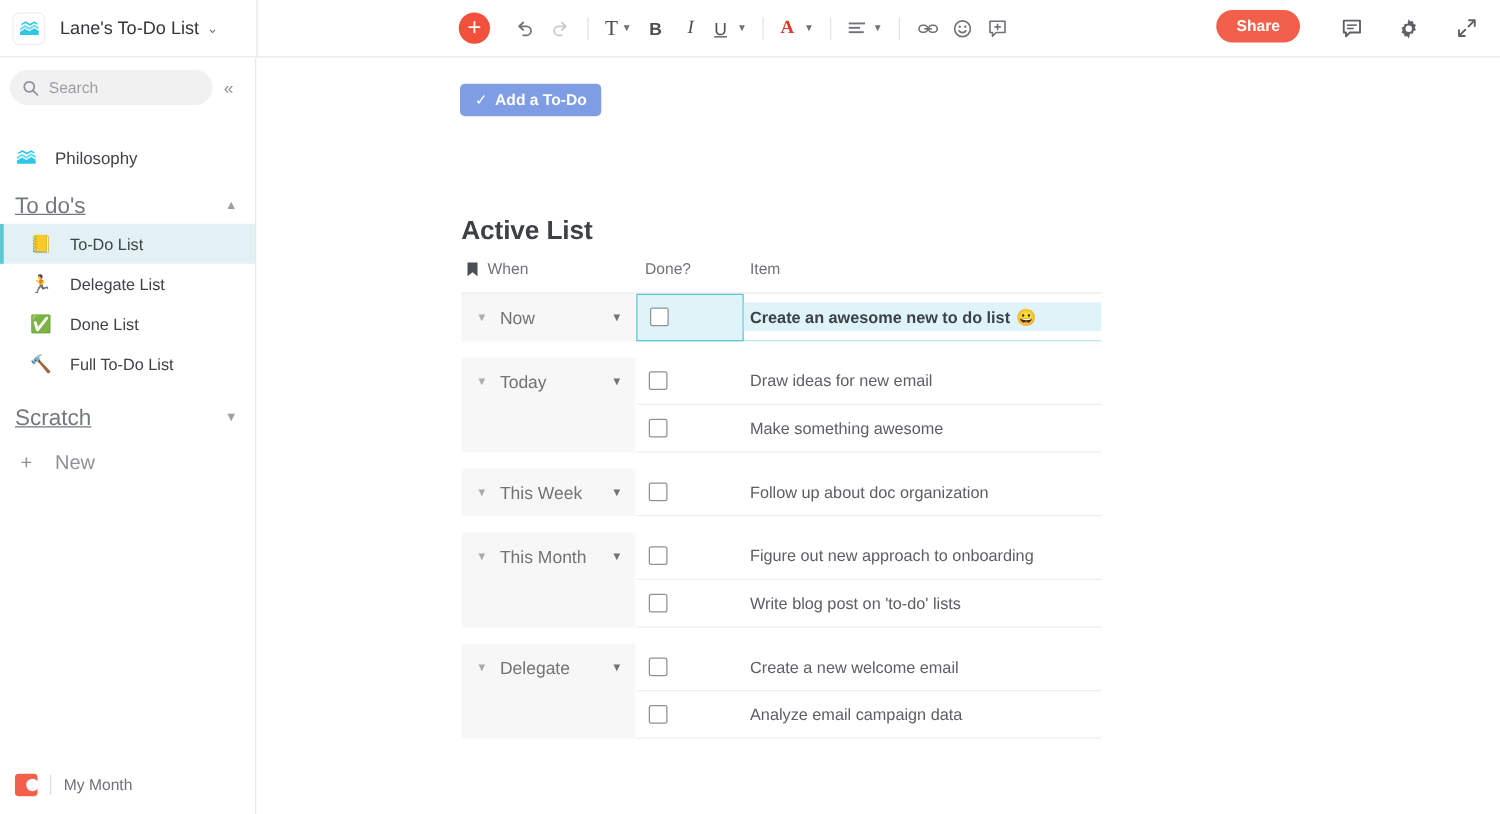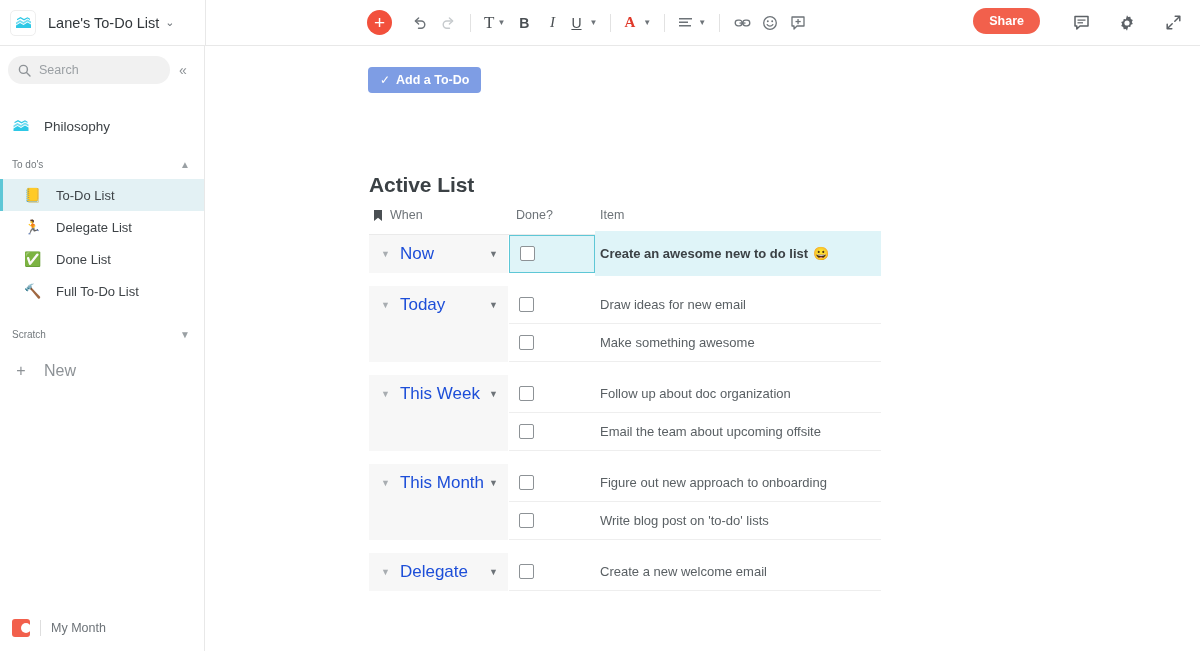--- a/index.html
+++ b/index.html
@@ -78,21 +78,21 @@
 
   .nav-top {
     display: flex; align-items: center; height: 34px; padding-left: 12px; margin-top: 9px; cursor: pointer;
   }
   .nav-top .nav-label { margin-left: 14px; font-size: 13.5px; color: #3e4347; }
 
   .section-head {
     display:flex; align-items:center; justify-content: space-between;
     height: 30px; padding: 0 14px 0 12px; margin-top: 6px; cursor: pointer;
   }
-  .section-head .sec-label { font-size: 10px; color: #73797d; }
+  .section-head .sec-label { font-size: 18px; color: #73797d; text-decoration: underline; }
   .section-head .sec-caret { font-size: 10px; color: #9aa0a4; }
 
   .nav-item {
     display: flex; align-items: center; height: 32px; padding-left: 24px; cursor: pointer;
   }
   .nav-item.active { background: #e3f1f4; box-shadow: inset 3px 0 0 #5ec7d6; }
   .nav-item .ni-icon { width: 18px; height: 18px; display:flex; align-items:center; justify-content:center; font-size: 14px; }
   .nav-item .ni-label { margin-left: 14px; font-size: 13px; color: #3e4347; }
 
   #new-row { display:flex; align-items:center; height: 32px; padding-left: 12px; margin-top: 6px; cursor:pointer; }
@@ -144,28 +144,28 @@
   .grp-when {
     width: 140px; background: #f7f7f7; border-right: 1px solid #ffffff;
     display: flex; flex-direction: column;
   }
   .grp-when-inner {
     height: 38px; display: flex; align-items: center; padding: 0 10px 0 12px;
     justify-content: space-between;
   }
   .grp-when-left { display:flex; align-items:center; }
   .grp-chev { font-size: 9px; color: #a8adb1; margin-right: 10px; }
-  .grp-label { font-size: 17px; color: #1d4ed8; }
+  .grp-label { font-size: 14px; color: #737373; }
   .grp-tri { font-size: 9px; color: #6d7378; }
 
   .grp-rows { flex: 1; }
   .row { display: flex; height: 38px; align-items: center; border-bottom: 1px solid #eeeeee; }
   .row:last-child { border-bottom: 1px solid #eeeeee; }
   .cell-done { width: 86px; height: 38px; display:flex; align-items:center; padding-left: 10px; }
-  .cell-item { flex: 1; height: 45px; display:flex; align-items:center; padding-left: 5px; font-size: 13px; color: #5a6064; }
+  .cell-item { flex: 1; height: 23px; display:flex; align-items:center; padding-left: 5px; font-size: 13px; color: #5a6064; }
   .cbox { width: 15px; height: 15px; border: 1.6px solid #8d9296; border-radius: 2px; background: #fff; cursor: pointer; }
 
   .row.selected .cell-done { background: #dff4f8; border: 1.5px solid #5ec7d6; }
   .row.selected .cell-item { background: #dff4f8; color: #3b4145; font-weight: 700; }
   .row.selected { border-bottom: 1px solid #bfe7ee; }
   .spacer-row { height: 13px; }
 
   .emoji { margin-left: 5px; }
 </style>
 </head>
@@ -452,28 +452,20 @@
         </div>
         <div class="grp-rows">
           <div class="row">
             <div class="cell-done">
                 <span class="cbox"></span>
               </div>
             <div class="cell-item">
                 <span>Follow up about doc organization</span>
               </div>
           </div>
-          <div class="row">
-            <div class="cell-done">
-                <span class="cbox"></span>
-              </div>
-            <div class="cell-item">
-                <span>Email the team about upcoming offsite</span>
-              </div>
-          </div>
         </div>
       </div>
 
       <div class="spacer-row"></div>
 
       <div class="grp">
         <div class="grp-when">
           <div class="grp-when-inner">
             <span class="grp-when-left">
               <span class="grp-chev">▼</span>
@@ -516,18 +508,26 @@
         </div>
         <div class="grp-rows">
           <div class="row">
             <div class="cell-done">
                 <span class="cbox"></span>
               </div>
             <div class="cell-item">
                 <span>Create a new welcome email</span>
               </div>
           </div>
+          <div class="row">
+            <div class="cell-done">
+                <span class="cbox"></span>
+              </div>
+            <div class="cell-item">
+                <span>Analyze email campaign data</span>
+              </div>
+          </div>
         </div>
       </div>
 
     </div>
   </div>
 </div>
 
 </body></html>

